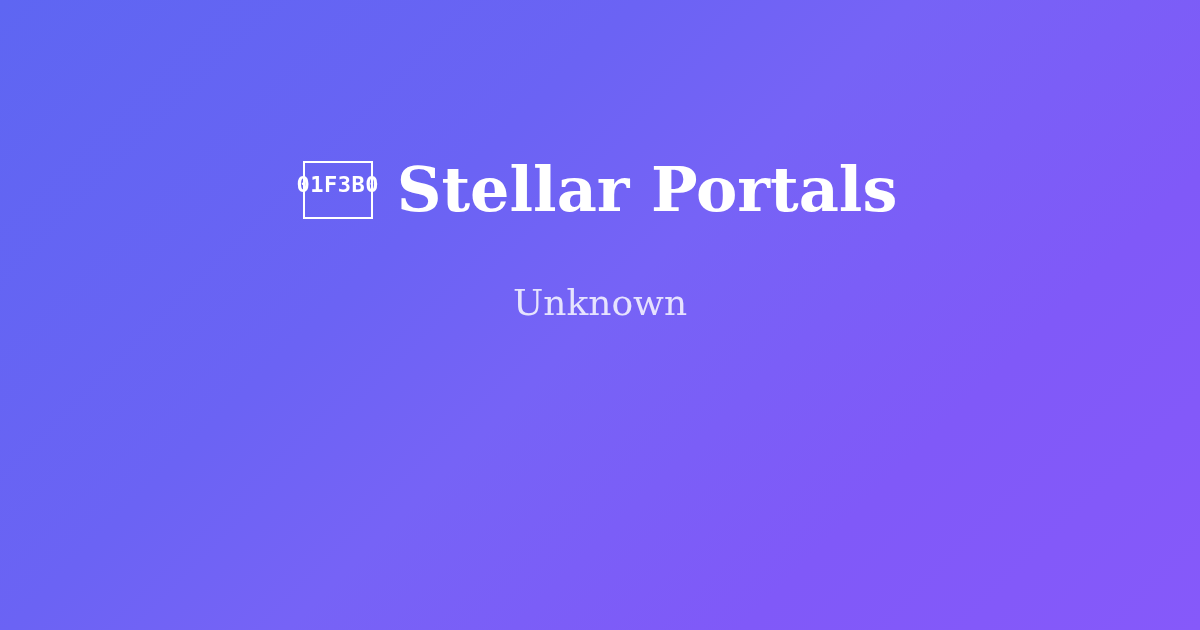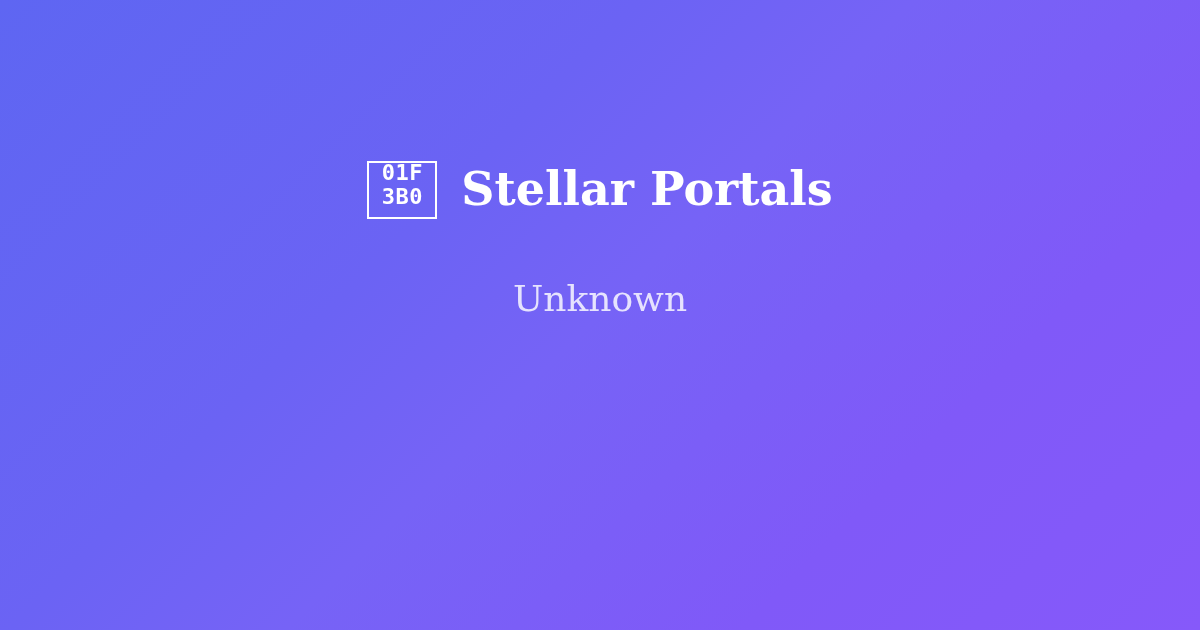--- a/index.html
+++ b/index.html
@@ -49,32 +49,32 @@
     display: flex;
     align-items: center;
     justify-content: center;
     gap: 24px;
     width: 100%;
   }
 
   .game-title {
     font-family: "DejaVu Serif", "Liberation Serif", serif;
     font-weight: bold;
-    font-size: 46px;
+    font-size: 62px;
     line-height: 1.04;
     color: #ffffff;
     letter-spacing: 0px;
     white-space: nowrap;
     margin: 0;
   }
 
   
   .tofu {
     display: inline-flex;
-    flex-direction: column;
+    flex-direction: row;
     align-items: center;
     justify-content: center;
     box-sizing: border-box;
     width: 70px;
     height: 58px;
     border: 2px solid #ffffff;
     padding: 3px 0 14px 0;
     flex: 0 0 auto;
   }
 

